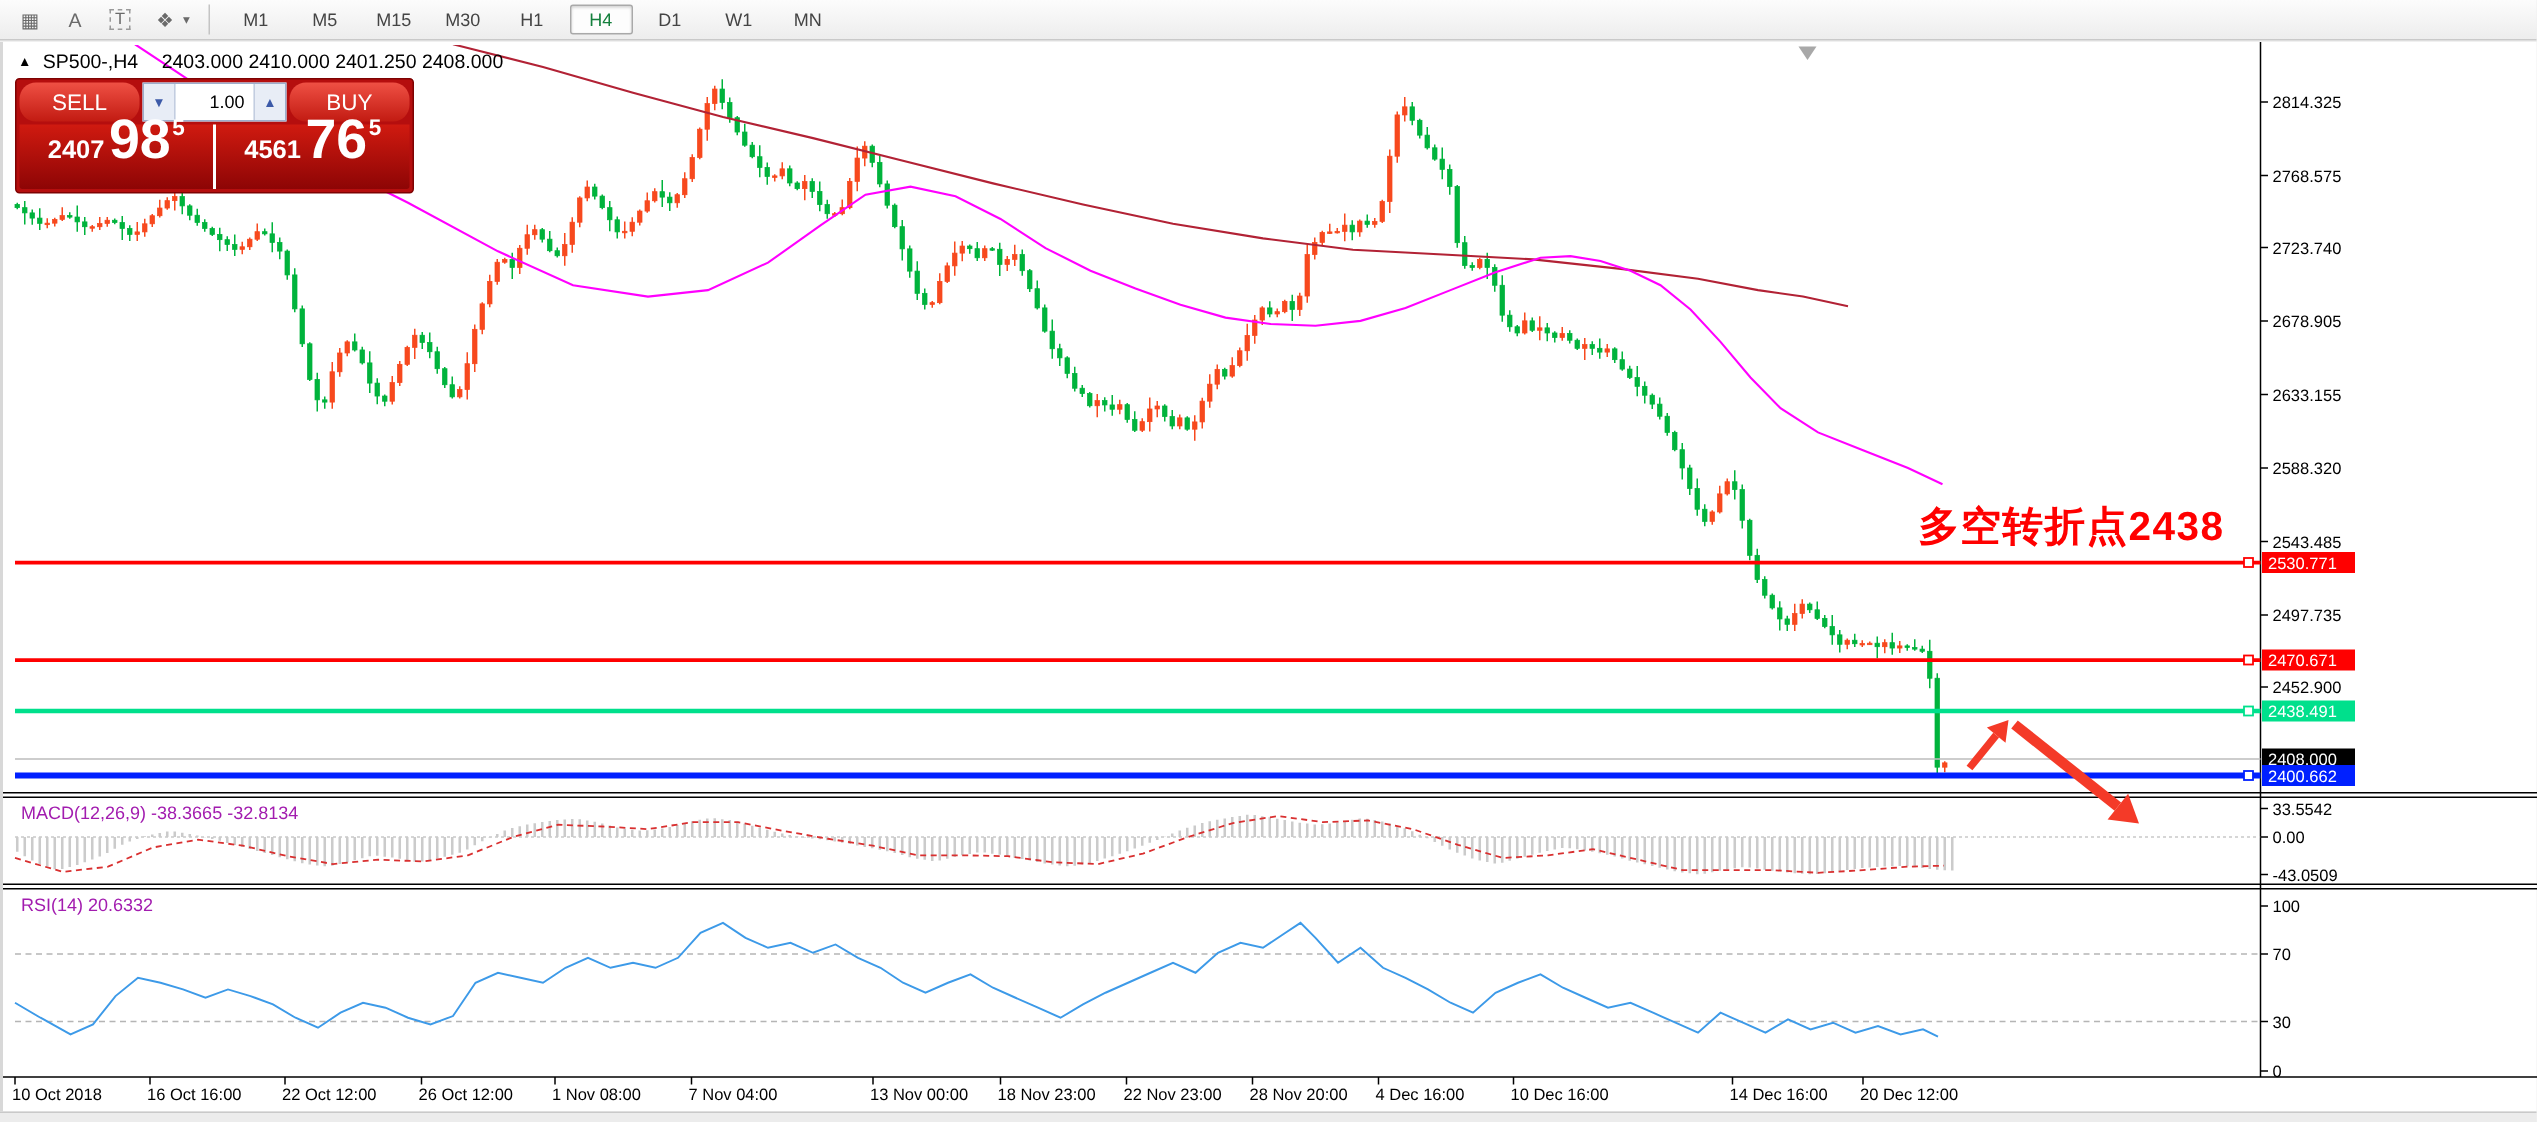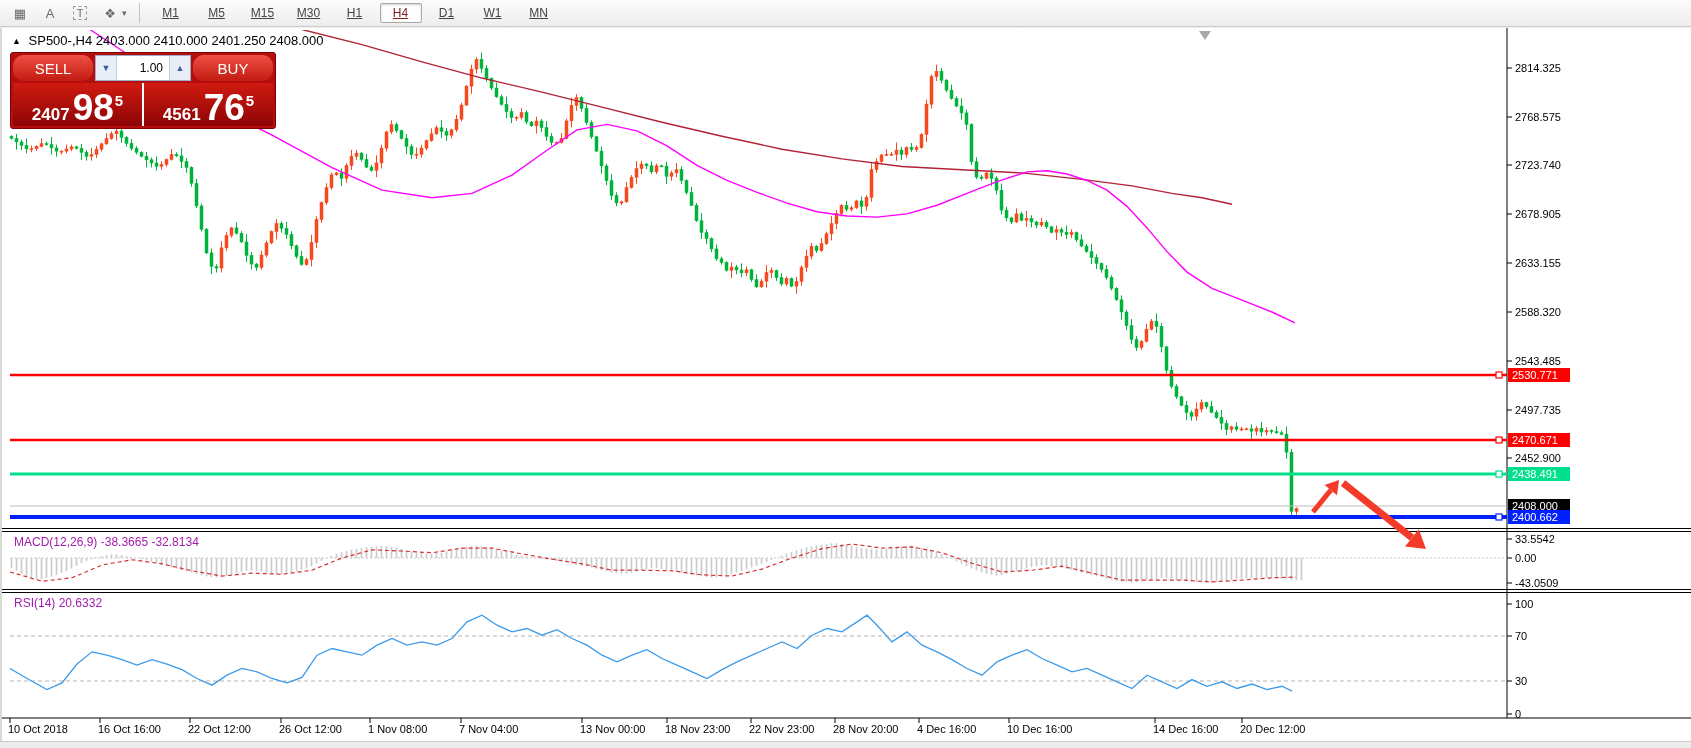--- a/index.html
+++ b/index.html
@@ -7,45 +7,45 @@
   
   .toolbar{position:absolute;left:0;top:0;width:1691px;height:27px;
            background:linear-gradient(#fcfcfc,#ededed);border-bottom:1px solid #c9c9c9;
            display:flex;align-items:center;gap:2px;padding-left:6px;box-sizing:border-box;}
   .tool-btn{width:26px;height:21px;display:flex;align-items:center;justify-content:center;
             color:#6a6a6a;font-size:13px;border:1px solid transparent;border-radius:2px;}
   .tbox{border:1px dashed #9a9a9a;font-size:11px;padding:0 3px;color:#6a6a6a;}
   .caret{font-size:9px;color:#6a6a6a;margin-left:-4px;}
   .vsep{width:1px;height:20px;background:#c4c4c4;margin:0 8px 0 10px;}
   .tf-btn{min-width:26px;padding:2px 7px;text-align:center;font-size:12px;color:#444;
-          border:1px solid transparent;border-radius:2px;text-decoration:underline;}
-  .tf-btn.active{background:#fdfdfd;border-color:#a9a9a9;box-shadow:inset 0 1px 2px rgba(0,0,0,.18);color:#7f1d1d;}
+          border:1px solid transparent;border-radius:2px;}
+  .tf-btn.active{background:#fdfdfd;border-color:#a9a9a9;box-shadow:inset 0 1px 2px rgba(0,0,0,.18);color:#15803d;}
   
   .chart-window{position:absolute;left:0;top:28px;width:1691px;height:713px;background:#fff;
                 border-left:2px solid #d8d8d8;box-sizing:border-box;}
   #chart-svg{position:absolute;left:0;top:0;}
   .chart-title{position:absolute;left:10px;top:5px;font-size:13px;color:#000;z-index:5;}
   .chart-title .tri{font-size:9px;vertical-align:1px;margin-right:4px;color:#000;}
-  .chart-title .ohlc{margin-left:0;}
+  .chart-title .ohlc{margin-left:12px;}
   
   .trade-panel{position:absolute;left:8px;top:24px;width:266px;height:77px;z-index:6;
                background:#b50e0e;border:1px solid #7e0202;border-radius:3px;padding:2px;box-sizing:border-box;}
   .tp-row1{display:flex;height:26px;}
   .tp-btn{flex:0 0 80px;display:flex;align-items:center;justify-content:center;color:#fff;
           font-size:15px;background:linear-gradient(#ef5044,#c21b12);border-radius:11px;}
   .tp-stepper{flex:1;display:flex;margin:0 2px;background:#fff;border:1px solid #9daecc;box-sizing:border-box;}
   .spin{flex:0 0 20px;display:flex;align-items:center;justify-content:center;background:#e8edf6;
         color:#3c5aa8;font-size:9px;}
   .spin.dn{border-right:1px solid #c3cde0;}
   .spin.up{border-left:1px solid #c3cde0;}
   .vol{flex:1;display:flex;align-items:center;justify-content:flex-end;padding-right:6px;
        font-size:12px;color:#000;}
   .tp-row2{display:flex;height:43px;margin-top:2px;background:linear-gradient(#d01a10,#8d0505);
            border-radius:0 0 2px 2px;}
-  .tp-price{flex:1;display:flex;align-items:flex-end;justify-content:center;color:#fff;padding-bottom:3px;}
+  .tp-price{flex:1;display:flex;align-items:flex-end;justify-content:center;color:#fff;padding-bottom:18px;}
   .tp-price.sell{border-right:2px solid #fff;}
   .tp-prefix{font-size:17px;font-weight:bold;margin-right:3px;line-height:1;}
   .tp-big{font-size:37px;font-weight:bold;line-height:.82;}
   .tp-sup{font-size:15px;font-weight:bold;vertical-align:top;position:relative;top:-14px;margin-left:1px;}
   
   .ind-label{position:absolute;font-size:12px;color:#a21caf;z-index:4;}
   .annotation{position:absolute;color:#ff0000;font-weight:bold;font-size:27px;z-index:4;
               letter-spacing:1px;white-space:nowrap;}
   .status-bar{position:absolute;left:0;top:741px;width:1691px;height:7px;background:#ececec;
               border-top:1px solid #c9c9c9;}
@@ -1028,15 +1028,16 @@
 
   <div class="ind-label" style="left:12px;top:507px;">
     <span>MACD(12,26,9)</span>
     <span>-38.3665 -32.8134</span>
   </div>
   <div class="ind-label" style="left:12px;top:568px;">
     <span>RSI(14)</span>
     <span>20.6332</span>
   </div>
 
+  <div class="annotation" style="left:1277px;top:305px;">多空转折点2438</div>
 </div>
 
 <div class="status-bar"></div>
 
 </body></html>

